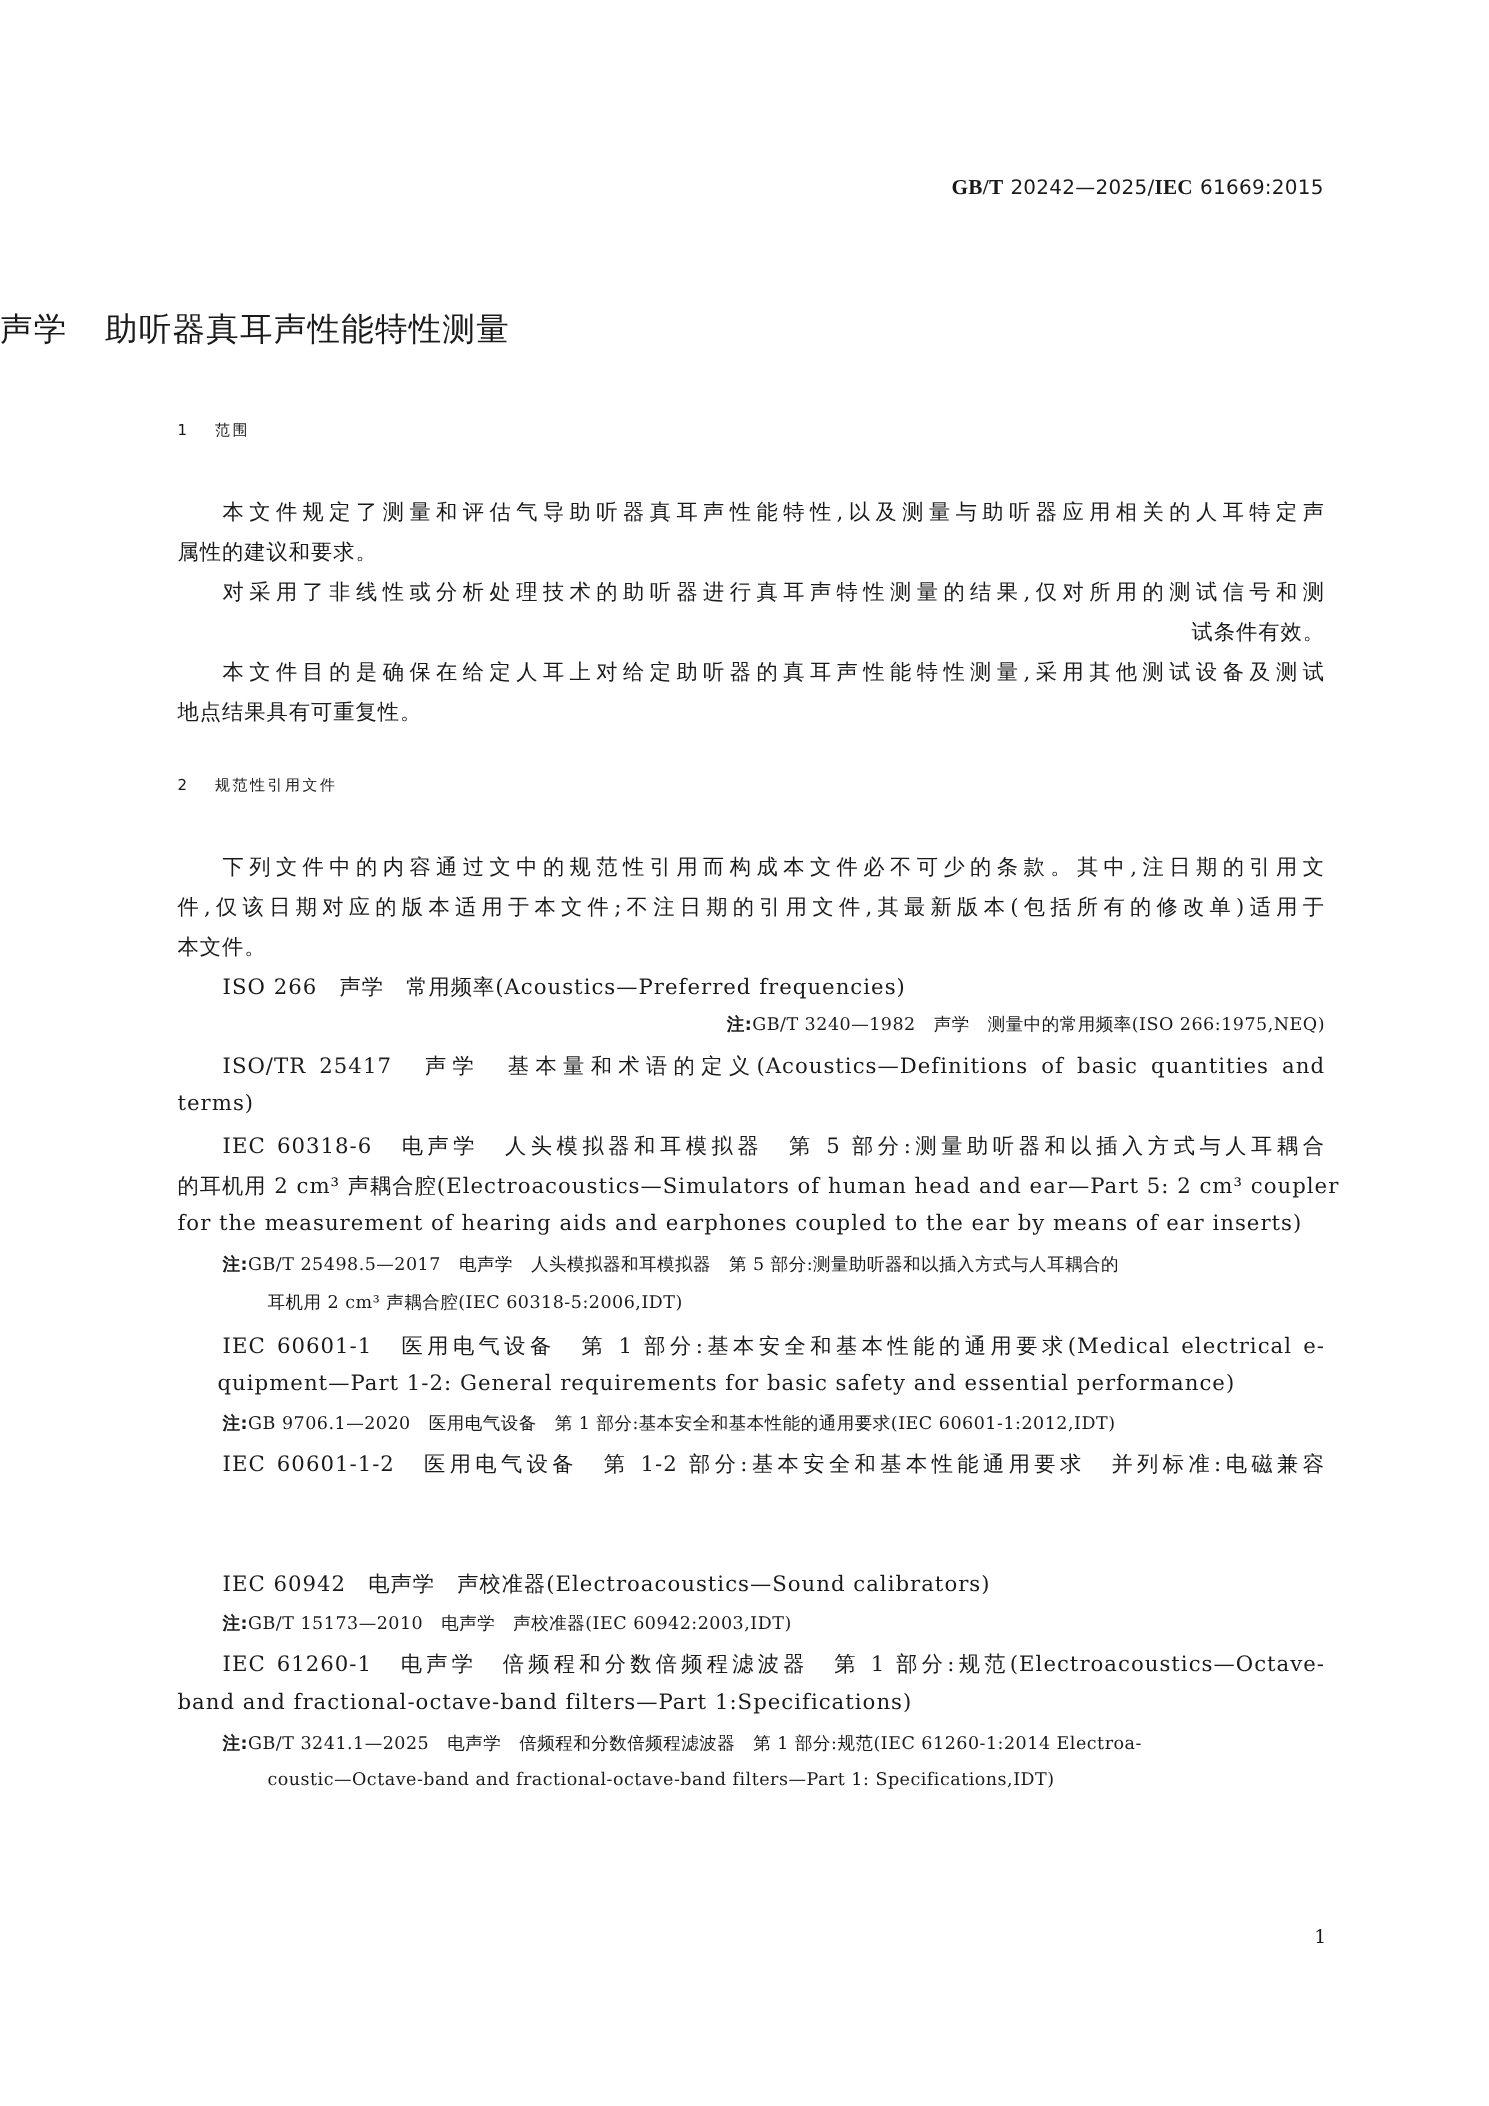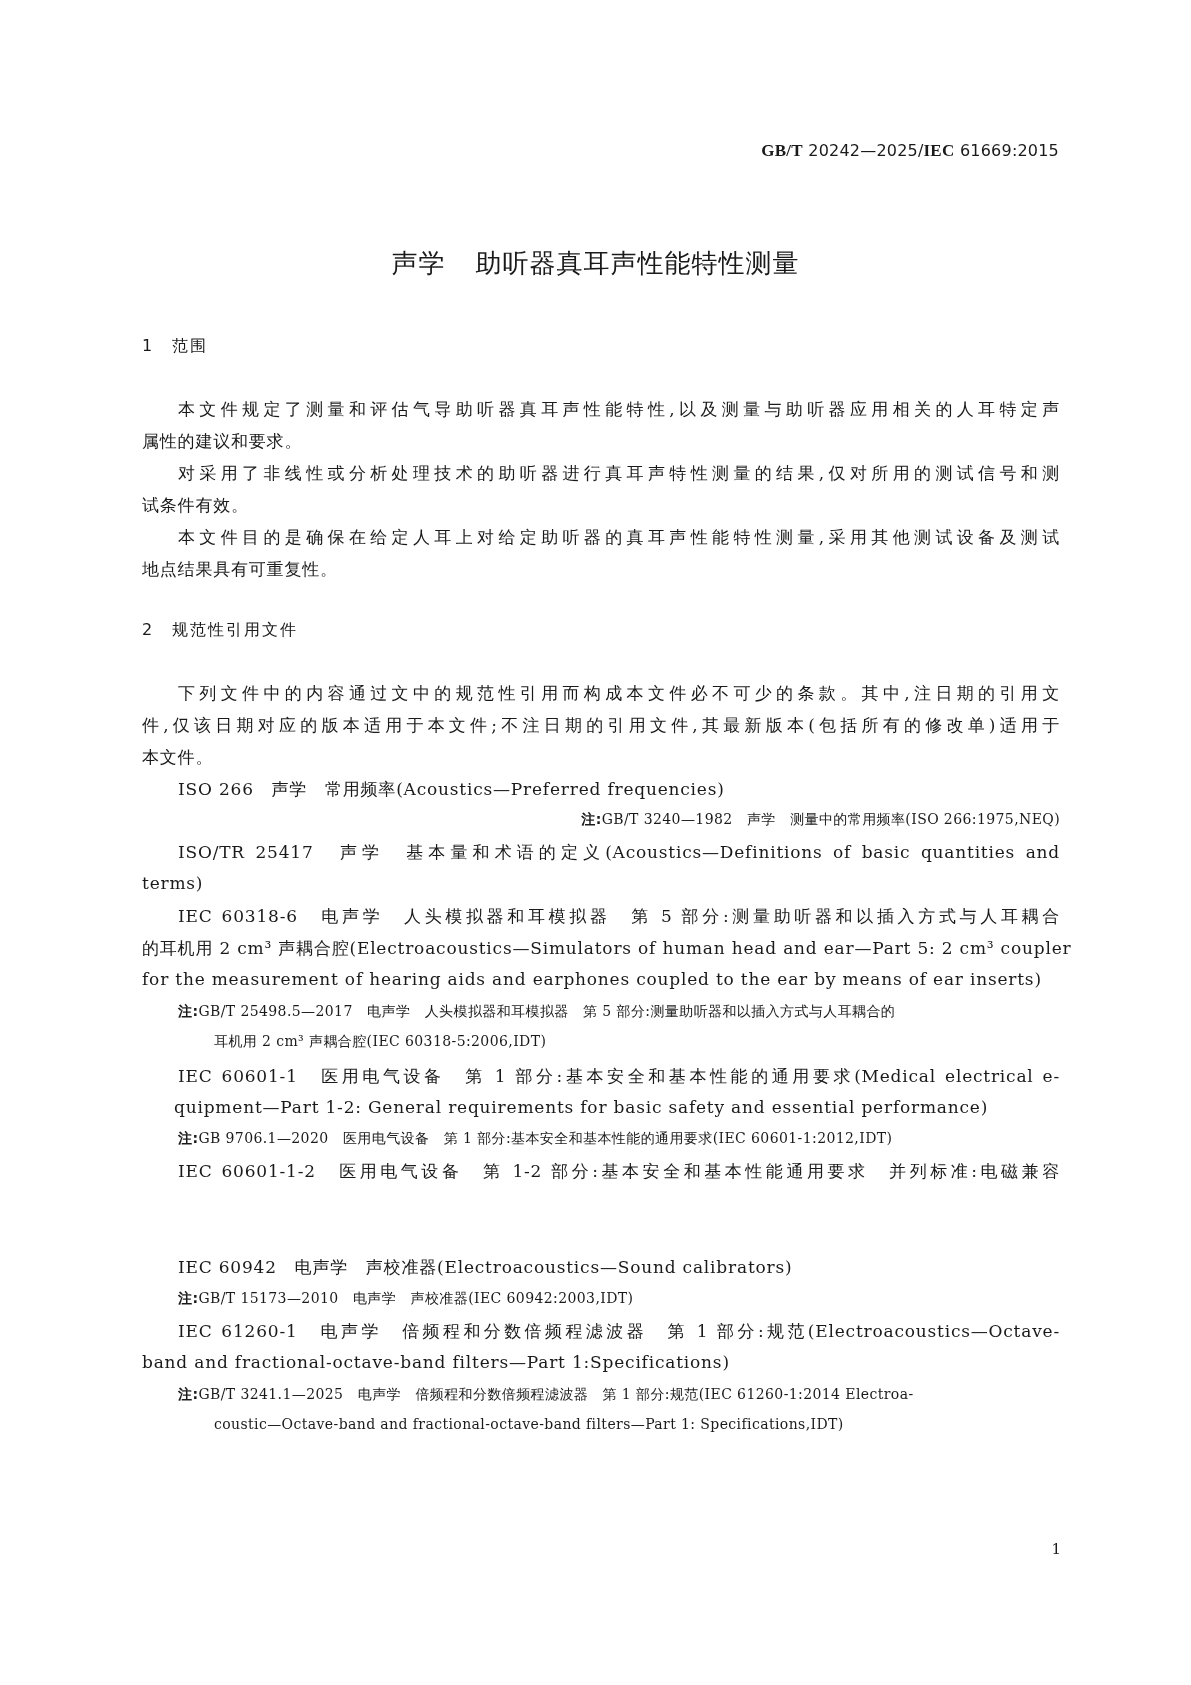--- a/index.html
+++ b/index.html
@@ -9,27 +9,27 @@
       font-family: "DejaVu Serif", "Liberation Serif", serif;
     }
     .page { position: absolute; left: 0; top: 0; width: 1191px; height: 1227px; }
     .header-code {
       position: absolute; right: 132px; top: 140px;
       font-size: 17px; letter-spacing: 0.2px; white-space: nowrap;
     }
     .header-code .b { font-weight: bold; font-family: "Liberation Serif", serif; }
     .header-code .n { font-family: "DejaVu Sans", sans-serif; font-size: 16px; }
     .title {
-      position: absolute; left: 0; width: 1191px; top: 246px; text-align: center;
+      position: absolute; left: 0; width: 1191px; top: 246px; text-align: left;
       font-family: "DejaVu Sans", sans-serif; font-size: 26px; letter-spacing: 1px;
     }
     .title .gap { display: inline-block; width: 30px; }
     .section-heading {
       position: absolute; left: 142px;
-      font-family: "DejaVu Sans", sans-serif; font-size: 16px; letter-spacing: 2px;
+      font-family: "DejaVu Sans", sans-serif; font-size: 12px; letter-spacing: 2px;
     }
     .section-heading .num { display: inline-block; width: 30px; }
     .line {
       position: absolute; left: 142px; width: 918px; white-space: nowrap;
       font-size: 17px; letter-spacing: 0.8px;
     }
     .line.indent { left: 178px; width: 882px; }
     .line.justify { text-align-last: justify; text-align: justify; }
     .note {
       position: absolute; left: 178px; width: 882px; white-space: nowrap;
@@ -56,21 +56,21 @@
     <span>声学</span><span class="gap"></span><span>助听器真耳声性能特性测量</span>
   </div>
 
   <div class="section-heading" style="top:336px;">
     <span class="num">1</span><span>范围</span>
   </div>
 
   <div class="line indent justify" style="top:398px;">本文件规定了测量和评估气导助听器真耳声性能特性,以及测量与助听器应用相关的人耳特定声</div>
   <div class="line" style="top:430px;">属性的建议和要求。</div>
   <div class="line indent justify" style="top:462px;">对采用了非线性或分析处理技术的助听器进行真耳声特性测量的结果,仅对所用的测试信号和测</div>
-  <div class="line" style="top:494px;">试条件有效。</div>
+  <div class="line" style="top:494px;text-align:right;">试条件有效。</div>
   <div class="line" style="top:558px;">地点结果具有可重复性。</div>
   <div class="line indent justify" style="top:526px;">本文件目的是确保在给定人耳上对给定助听器的真耳声性能特性测量,采用其他测试设备及测试</div>
 
   <div class="section-heading" style="top:620px;">
     <span class="num">2</span><span>规范性引用文件</span>
   </div>
 
   <div class="line indent justify" style="top:682px;">下列文件中的内容通过文中的规范性引用而构成本文件必不可少的条款。其中,注日期的引用文</div>
   <div class="line justify" style="top:714px;">件,仅该日期对应的版本适用于本文件;不注日期的引用文件,其最新版本(包括所有的修改单)适用于</div>
   <div class="line" style="top:746px;">本文件。</div>

